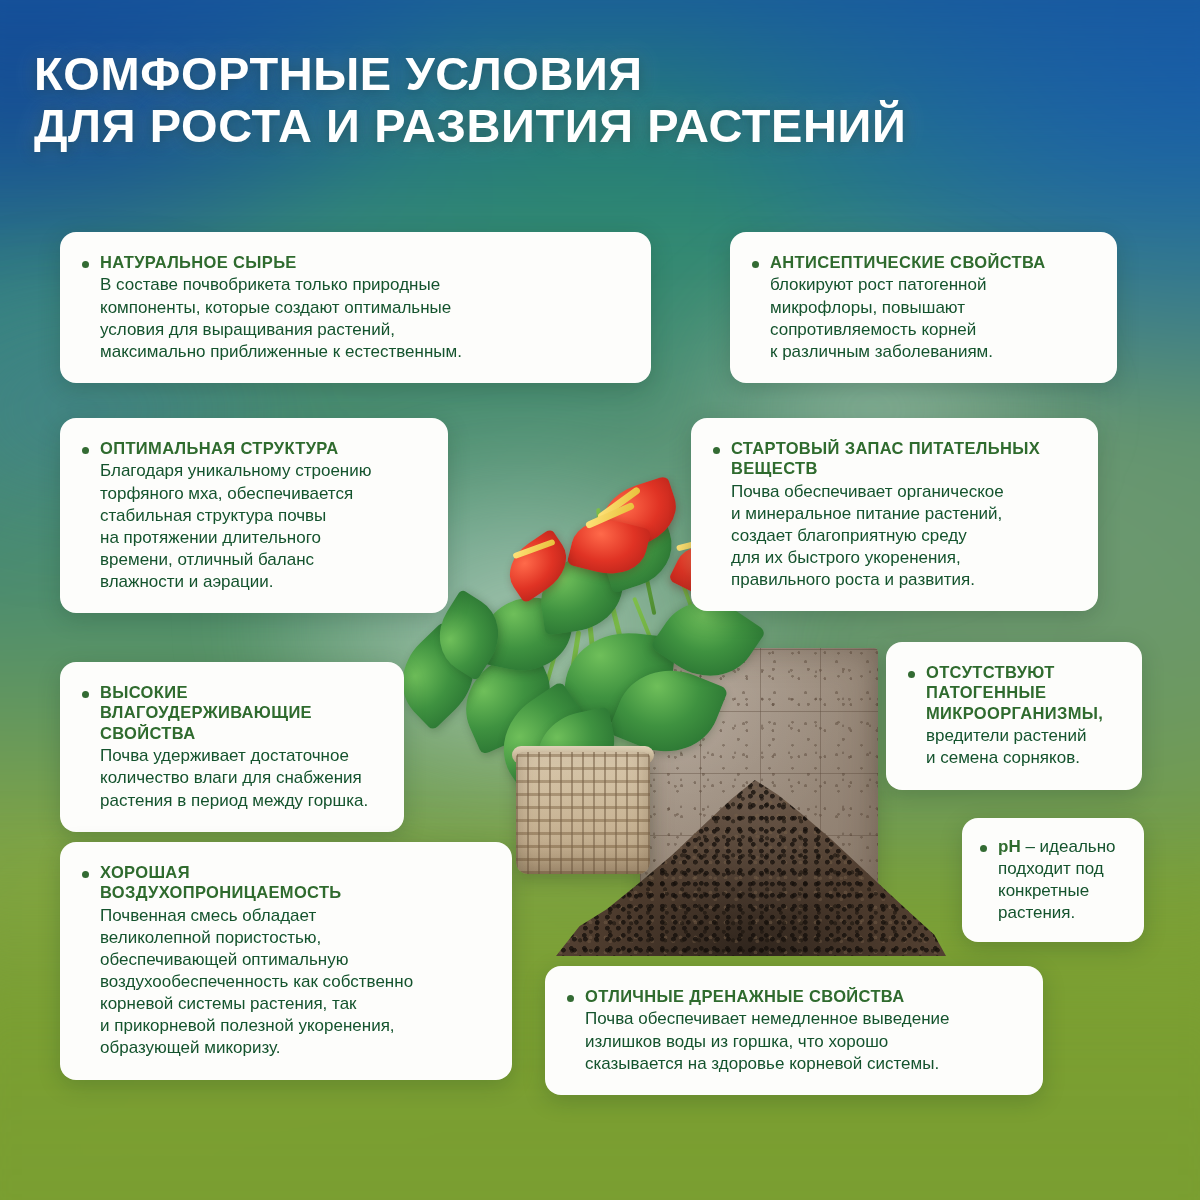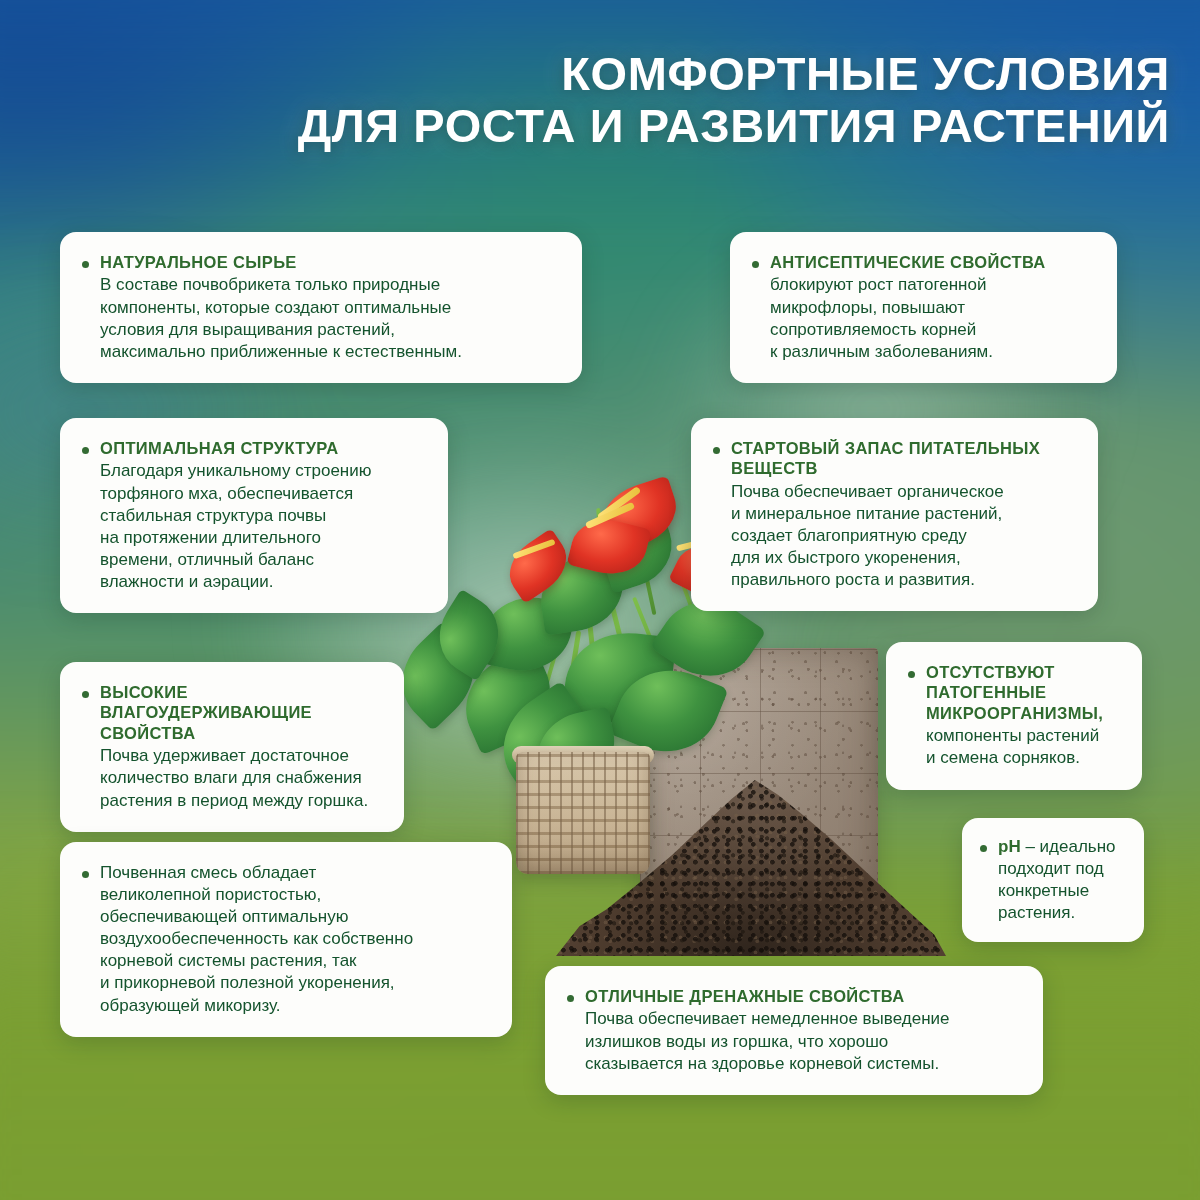--- a/index.html
+++ b/index.html
@@ -38,21 +38,21 @@
     background:linear-gradient(180deg, rgba(122,158,49,0) 0%, rgba(122,158,49,.92) 42%, #7a9e31 100%);
     filter:blur(30px);
   }
   .bg-sky{
     position:absolute;left:-60px;right:-60px;top:-60px;height:300px;
     background:linear-gradient(180deg, rgba(22,86,160,.92) 0%, rgba(22,86,160,.25) 70%, rgba(22,86,160,0) 100%);
     filter:blur(28px);
   }
   
   .title{
-    position:absolute;left:4px;right:0;top:48px;text-align:right;
+    position:absolute;left:4px;right:0;top:48px;text-align:left;
     color:#fff;font-weight:bold;font-size:47px;line-height:1.10;
     letter-spacing:.6px;
     text-shadow:0 2px 14px rgba(10,50,40,.45), 0 0 28px rgba(255,255,255,.22);
     padding:0 30px;
     white-space:pre-line;
   }
   
   .photo{position:absolute;}
   
   .brick{
@@ -135,21 +135,21 @@
     color:#2f6b2e;font-weight:bold;font-size:16.5px;line-height:1.24;
     letter-spacing:.35px;text-transform:uppercase;margin:0 0 2px 0;
     white-space:pre-line;
   }
   .bd{
     color:#14532d;font-size:17px;line-height:1.30;margin:0;white-space:pre-line;
   }
   .ph .hd{display:inline;text-transform:none;letter-spacing:0;font-size:17px;}
   .ph .bd{display:inline;}
   
-  #c-natural   {left:60px;  top:232px;  width:522px; }
+  #c-natural   {left:60px;  top:232px;  width:591px; }
   #c-structure {left:60px;  top:418px;  width:388px; }
   #c-moisture  {left:60px;  top:662px;  width:344px; }
   #c-air       {left:60px;  top:842px;  width:452px; }
   #c-antiseptic{left:730px; top:232px;  width:387px; }
   #c-nutrients {left:691px; top:418px;  width:407px; }
   #c-pathogens {left:886px; top:642px;  width:256px; }
   #c-ph        {left:962px; top:818px;  width:182px; padding:18px 18px 18px 16px;}
   #c-drainage  {left:545px; top:966px;  width:498px; }
 </style>
 </head>
@@ -248,20 +248,22 @@
 количество влаги для снабжения
 растения в период между горшка.</div>
       </div>
     </div>
   </div>
 
   <div class="card" id="c-air">
     <div class="bullet-row">
       <span class="bullet"></span>
       <div class="txt">
+        <div class="hd">ХОРОШАЯ
+ВОЗДУХОПРОНИЦАЕМОСТЬ</div>
         <div class="bd">Почвенная смесь обладает
 великолепной пористостью,
 обеспечивающей оптимальную
 воздухообеспеченность как собственно
 корневой системы растения, так
 и прикорневой полезной укоренения,
 образующей микоризу.</div>
       </div>
     </div>
   </div>
@@ -294,21 +296,21 @@
     </div>
   </div>
 
   <div class="card" id="c-pathogens">
     <div class="bullet-row">
       <span class="bullet"></span>
       <div class="txt">
         <div class="hd">ОТСУТСТВУЮТ
 ПАТОГЕННЫЕ
 МИКРООРГАНИЗМЫ,</div>
-        <div class="bd">компоненты растений
+        <div class="bd">вредители растений
 и семена сорняков.</div>
       </div>
     </div>
   </div>
 
   <div class="card ph" id="c-ph">
     <div class="bullet-row">
       <span class="bullet"></span>
       <div class="txt">
         <span class="hd">pH</span><span class="bd"> – идеально подходит под конкретные растения.</span>

